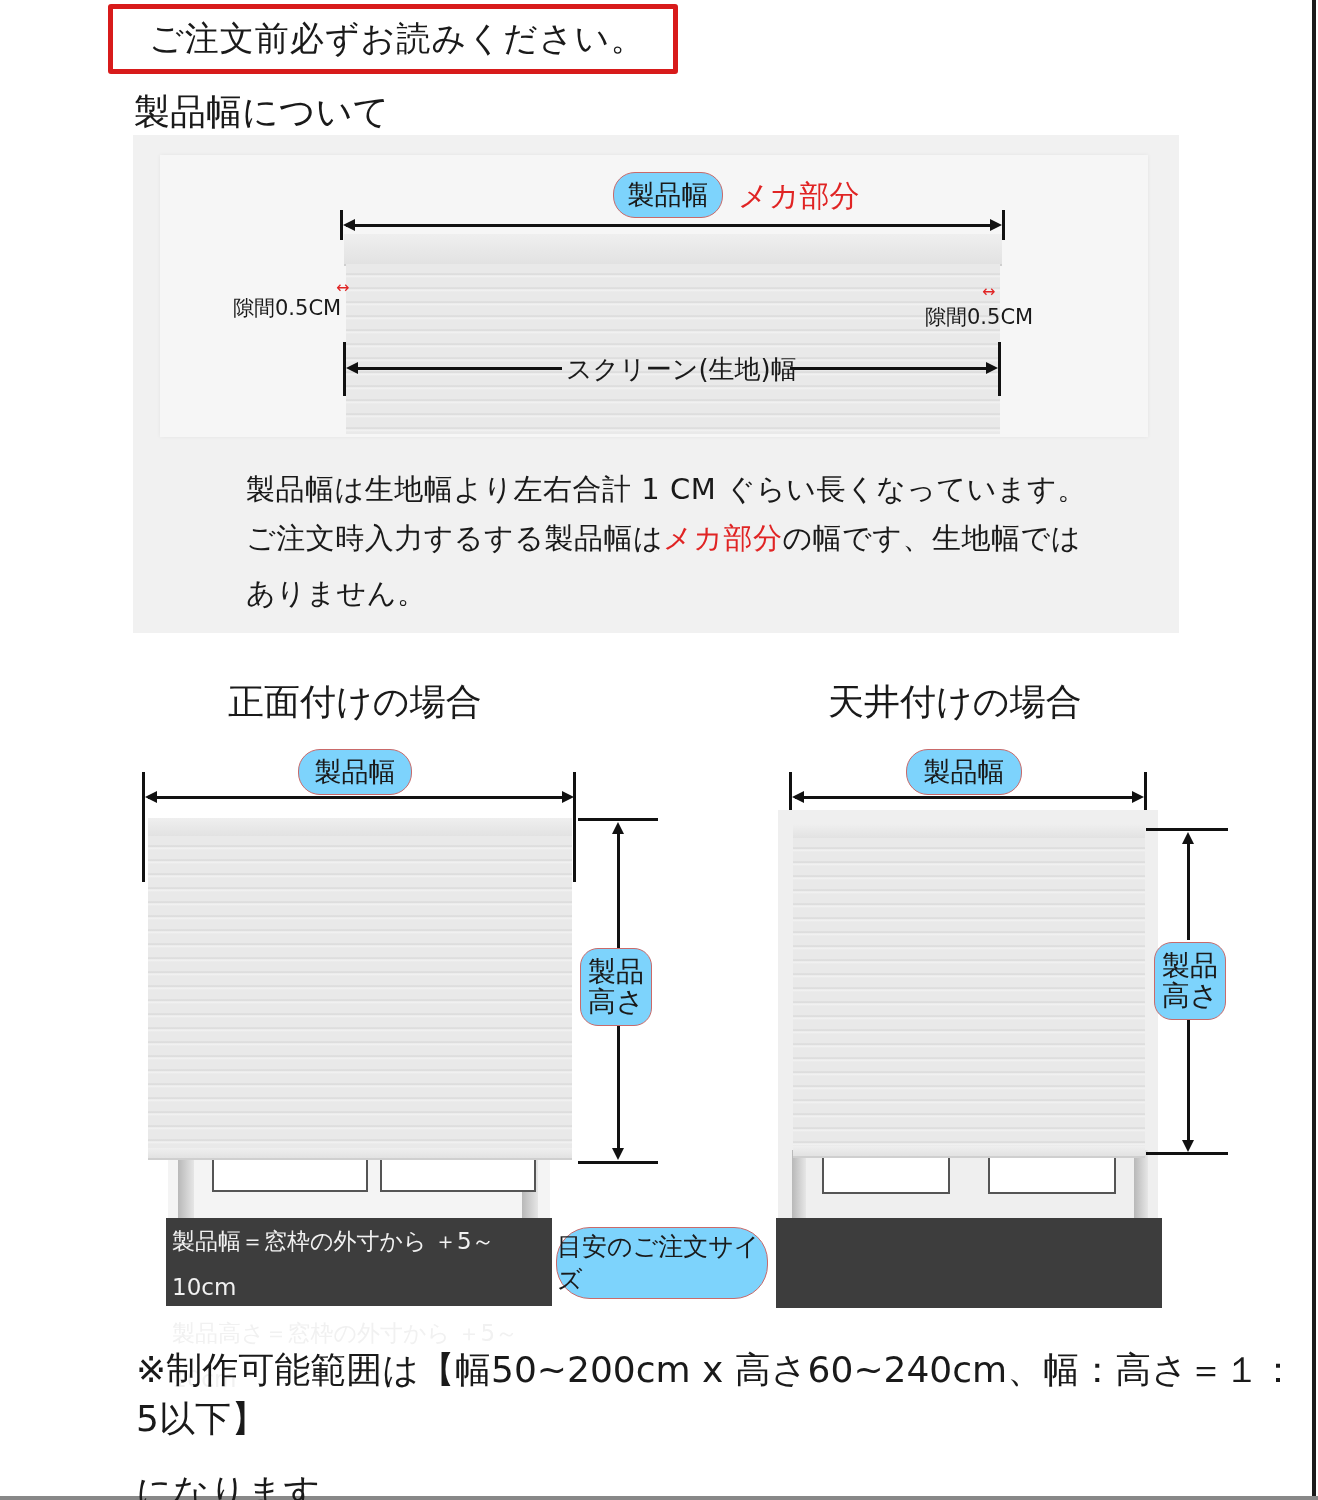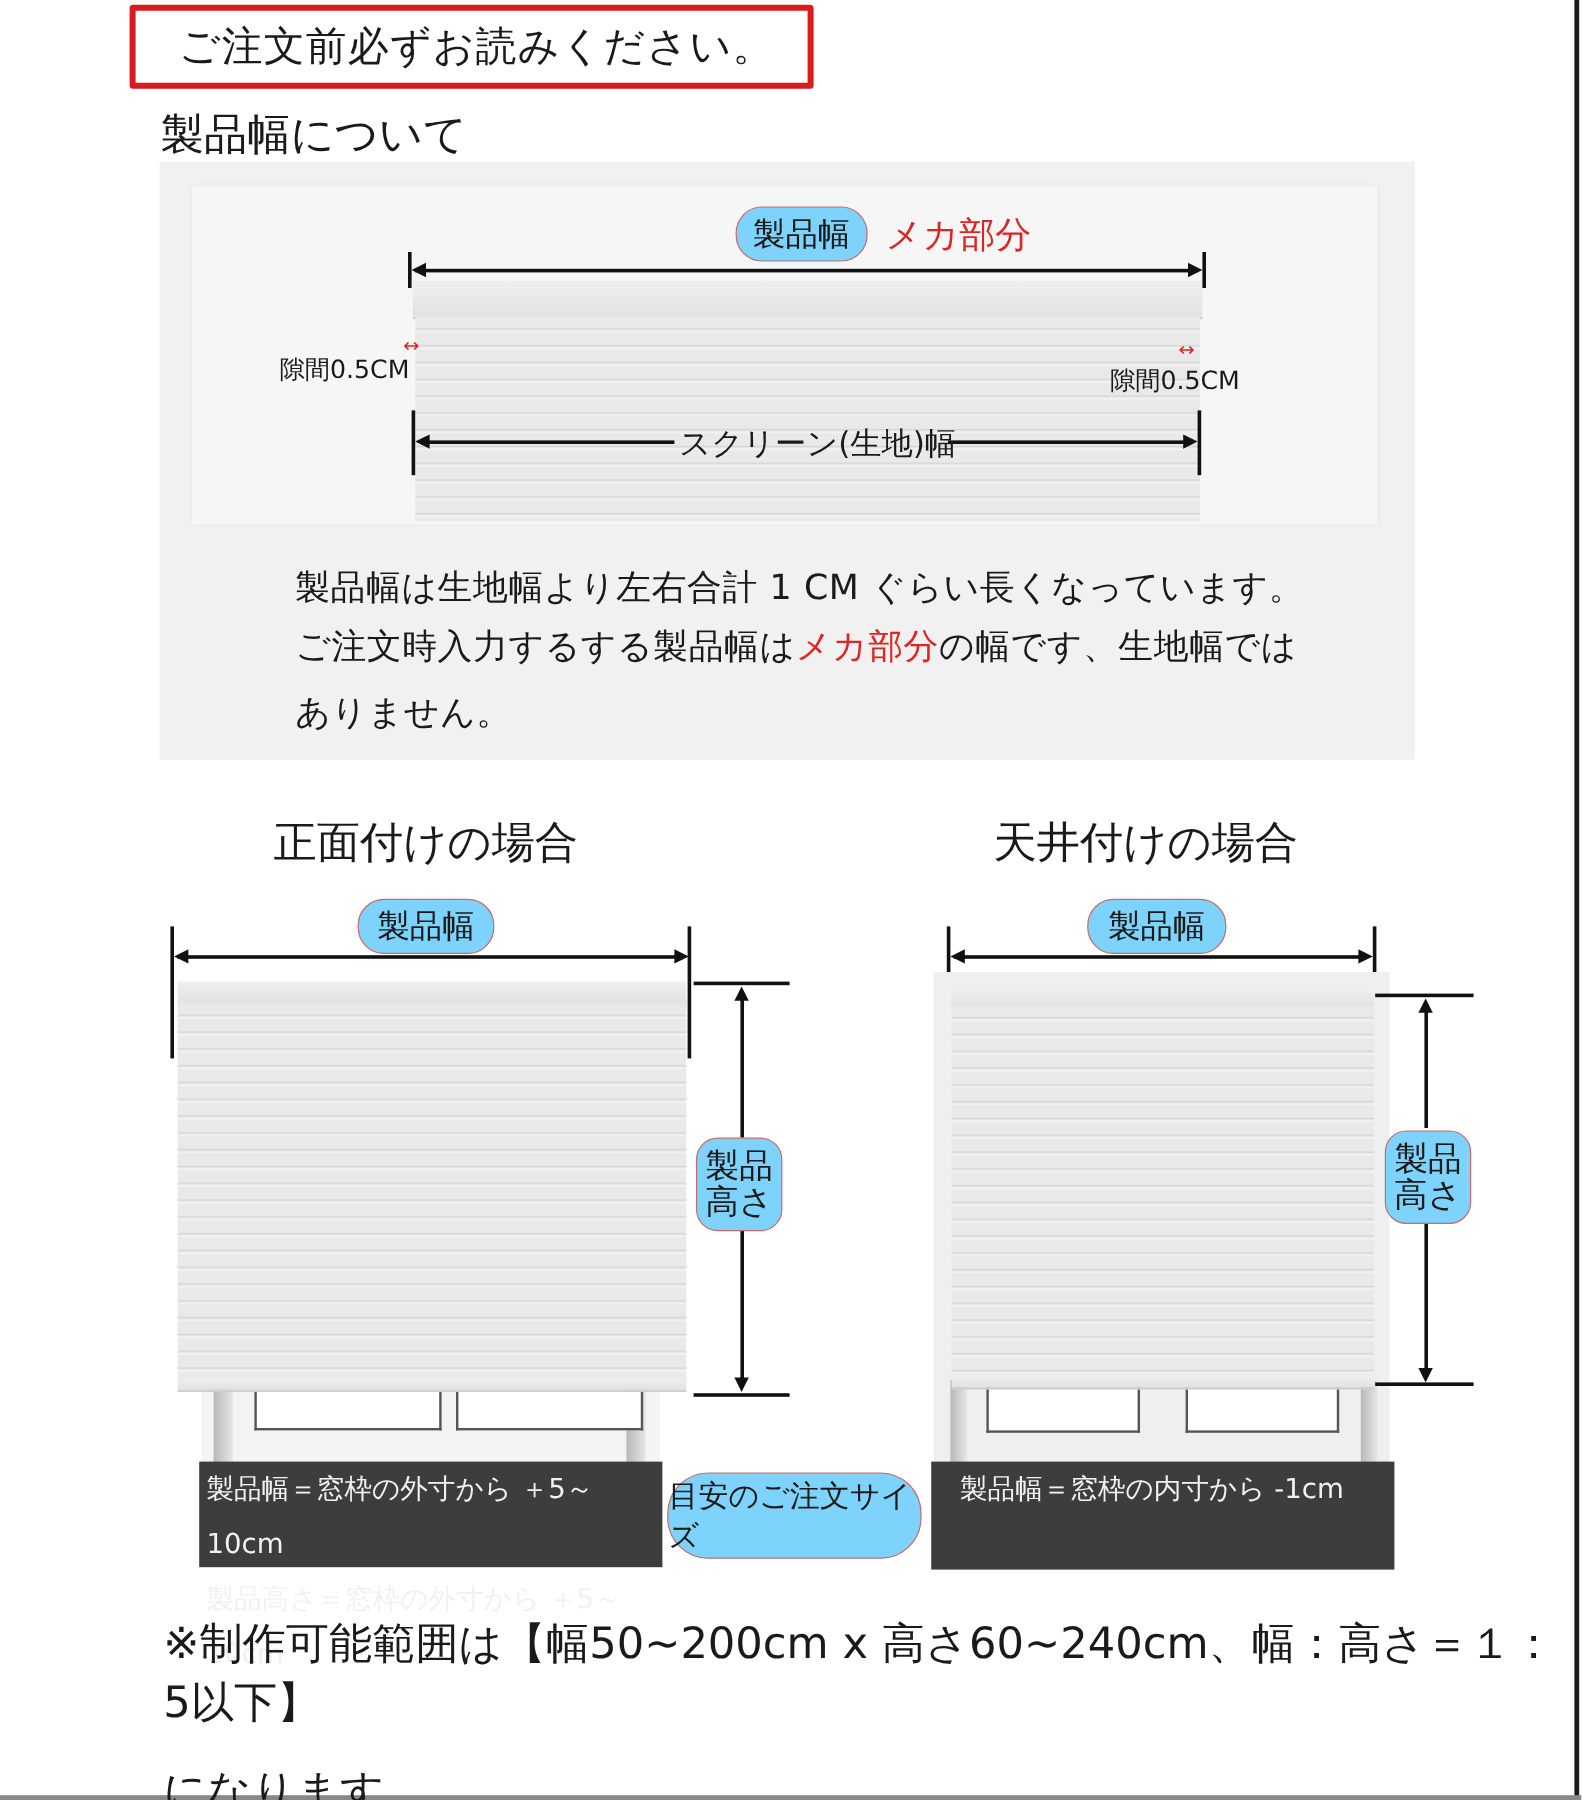--- a/index.html
+++ b/index.html
@@ -150,17 +150,16 @@
 <div class="abs vline" style="left:1187px;top:840px;height:100px;"></div>
 <div class="abs vline" style="left:1187px;top:1018px;height:122px;"></div>
 <div class="abs arrow-u" style="left:1182px;top:832px;"></div>
 <div class="abs arrow-d" style="left:1182px;top:1140px;"></div>
 <div class="abs pill vlabel" style="left:1154px;top:942px;">
   <span>製品</span>
   <span>高さ</span>
 </div>
 
 <div class="abs dark-box" style="left:776px;top:1218px;width:386px;height:90px;padding-left:24px;">
-  <div>製品幅＝窓枠の内寸から -1cm</div>
 </div>
 
 <div class="abs footer-note" style="top:1346px;">※制作可能範囲は【幅50~200cm x 高さ60~240cm、幅：高さ＝１：5以下】</div>
 <div class="abs footer-note" style="top:1468px;">になります</div>
 
 </body></html>

